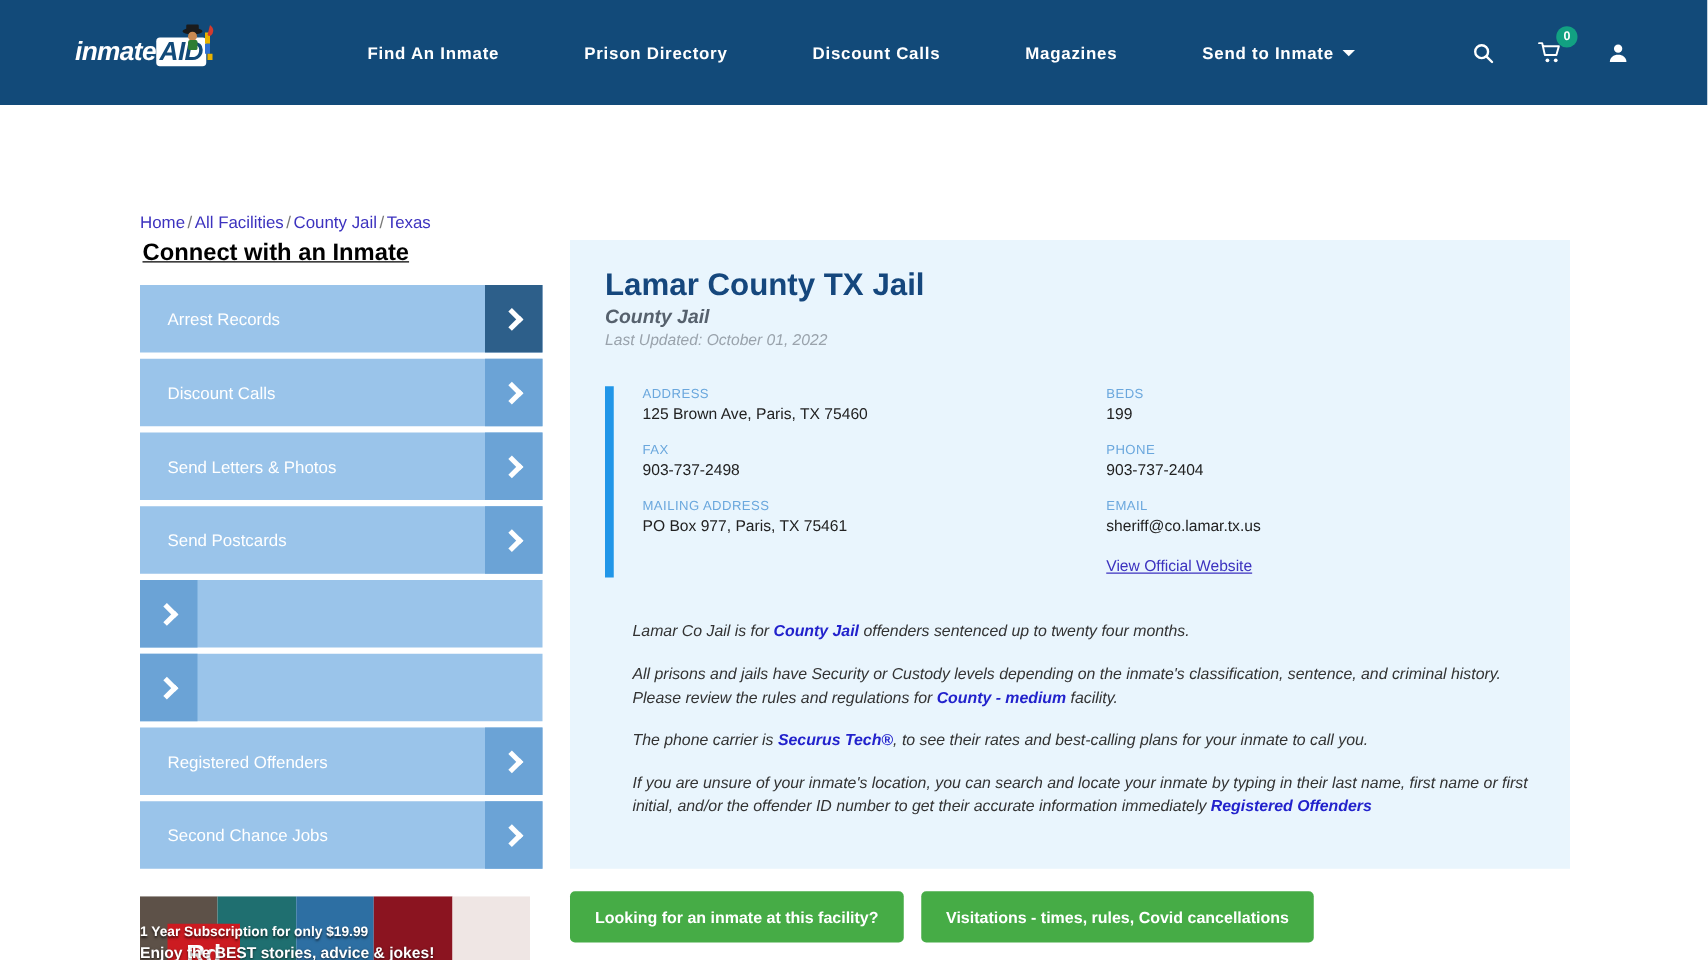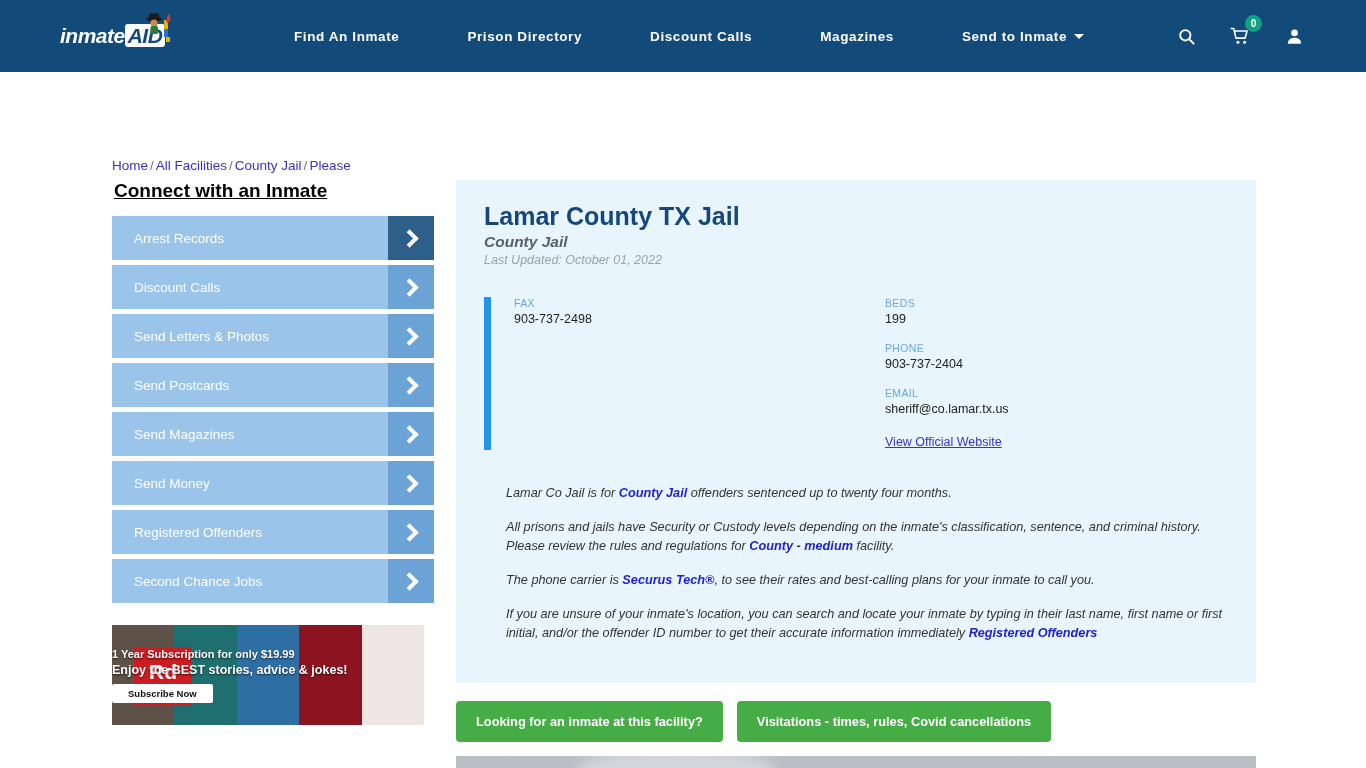--- a/index.html
+++ b/index.html
@@ -6,21 +6,21 @@
   html, body {
     margin: 0; padding: 0;
     width: 1366px; height: 768px;
     overflow: hidden;
     background: #ffffff;
     font-family: "Liberation Sans", sans-serif;
   }
 
   
   .navbar {
-    height: 72px;
+    height: 84px;
     background: #124a79;
     display: flex;
     align-items: center;
     padding: 0 60px 0 60px;
   }
   .logo {
     width: 120px; height: 40px;
     position: relative;
     display: flex; align-items: center;
     margin-right: 80px;
@@ -129,21 +129,21 @@
   .sidebar-title {
     font-size: 19px;
     font-weight: bold;
     color: #000000;
     text-decoration: underline;
     margin: 0 0 14px 2px;
   }
   .side-btn {
     display: flex;
     align-items: stretch;
-    height: 44px;
+    height: 54px;
     background: #9ac4ea;
     margin-bottom: 5px;
     cursor: pointer;
   }
   .side-btn-label {
     flex: 1;
     display: flex;
     align-items: center;
     padding-left: 22px;
     color: #ffffff;
@@ -364,21 +364,21 @@
         <circle cx="12" cy="7.5" r="4.2"></circle>
         <path d="M3.6 21c0-4.6 3.8-7.3 8.4-7.3s8.4 2.7 8.4 7.3z"></path>
       </svg>
     </div>
   </div>
 </div>
 
 <div class="page">
 
   <div class="breadcrumb">
-    <a>Home</a><span class="sep">/</span><a>All Facilities</a><span class="sep">/</span><a>County Jail</a><span class="sep">/</span><a>Please</a>
+    <a>Home</a><span class="sep">/</span><a>All Facilities</a><span class="sep">/</span><a>County Jail</a><span class="sep">/</span><a>Texas</a>
   </div>
 
   <div class="content-wrap">
 
     <div class="sidebar">
       <div class="sidebar-title">Connect with an Inmate</div>
 
       <div class="side-btn active">
         <div class="side-btn-label">Arrest Records</div>
         <div class="side-btn-arrow">
@@ -397,27 +397,25 @@
             <i class="chev"></i>
           </div>
       </div>
       <div class="side-btn">
         <div class="side-btn-label">Send Postcards</div>
         <div class="side-btn-arrow">
             <i class="chev"></i>
           </div>
       </div>
       <div class="side-btn">
-        <div class="side-btn-label">Send Magazines</div>
-        <div class="side-btn-arrow">
-            <i class="chev"></i>
-          </div>
-      </div>
-      <div class="side-btn">
-        <div class="side-btn-label">Send Money</div>
+        <div class="side-btn-arrow">
+            <i class="chev"></i>
+          </div>
+      </div>
+      <div class="side-btn">
         <div class="side-btn-arrow">
             <i class="chev"></i>
           </div>
       </div>
       <div class="side-btn">
         <div class="side-btn-label">Registered Offenders</div>
         <div class="side-btn-arrow">
             <i class="chev"></i>
           </div>
       </div>
@@ -450,22 +448,30 @@
       <div class="card">
         <h1 class="card-title">Lamar County TX Jail</h1>
         <div class="card-sub">County Jail</div>
         <div class="card-updated">Last Updated: October 01, 2022</div>
 
         <div class="details">
           <div class="accent-bar"></div>
 
           <div class="det-col">
             <div class="det-item">
+              <div class="det-label">ADDRESS</div>
+              <div class="det-value">125 Brown Ave, Paris, TX 75460</div>
+            </div>
+            <div class="det-item">
               <div class="det-label">FAX</div>
               <div class="det-value">903-737-2498</div>
+            </div>
+            <div class="det-item">
+              <div class="det-label">MAILING ADDRESS</div>
+              <div class="det-value">PO Box 977, Paris, TX 75461</div>
             </div>
           </div>
 
           <div class="det-col right">
             <div class="det-item">
               <div class="det-label">BEDS</div>
               <div class="det-value">199</div>
             </div>
             <div class="det-item">
               <div class="det-label">PHONE</div>

